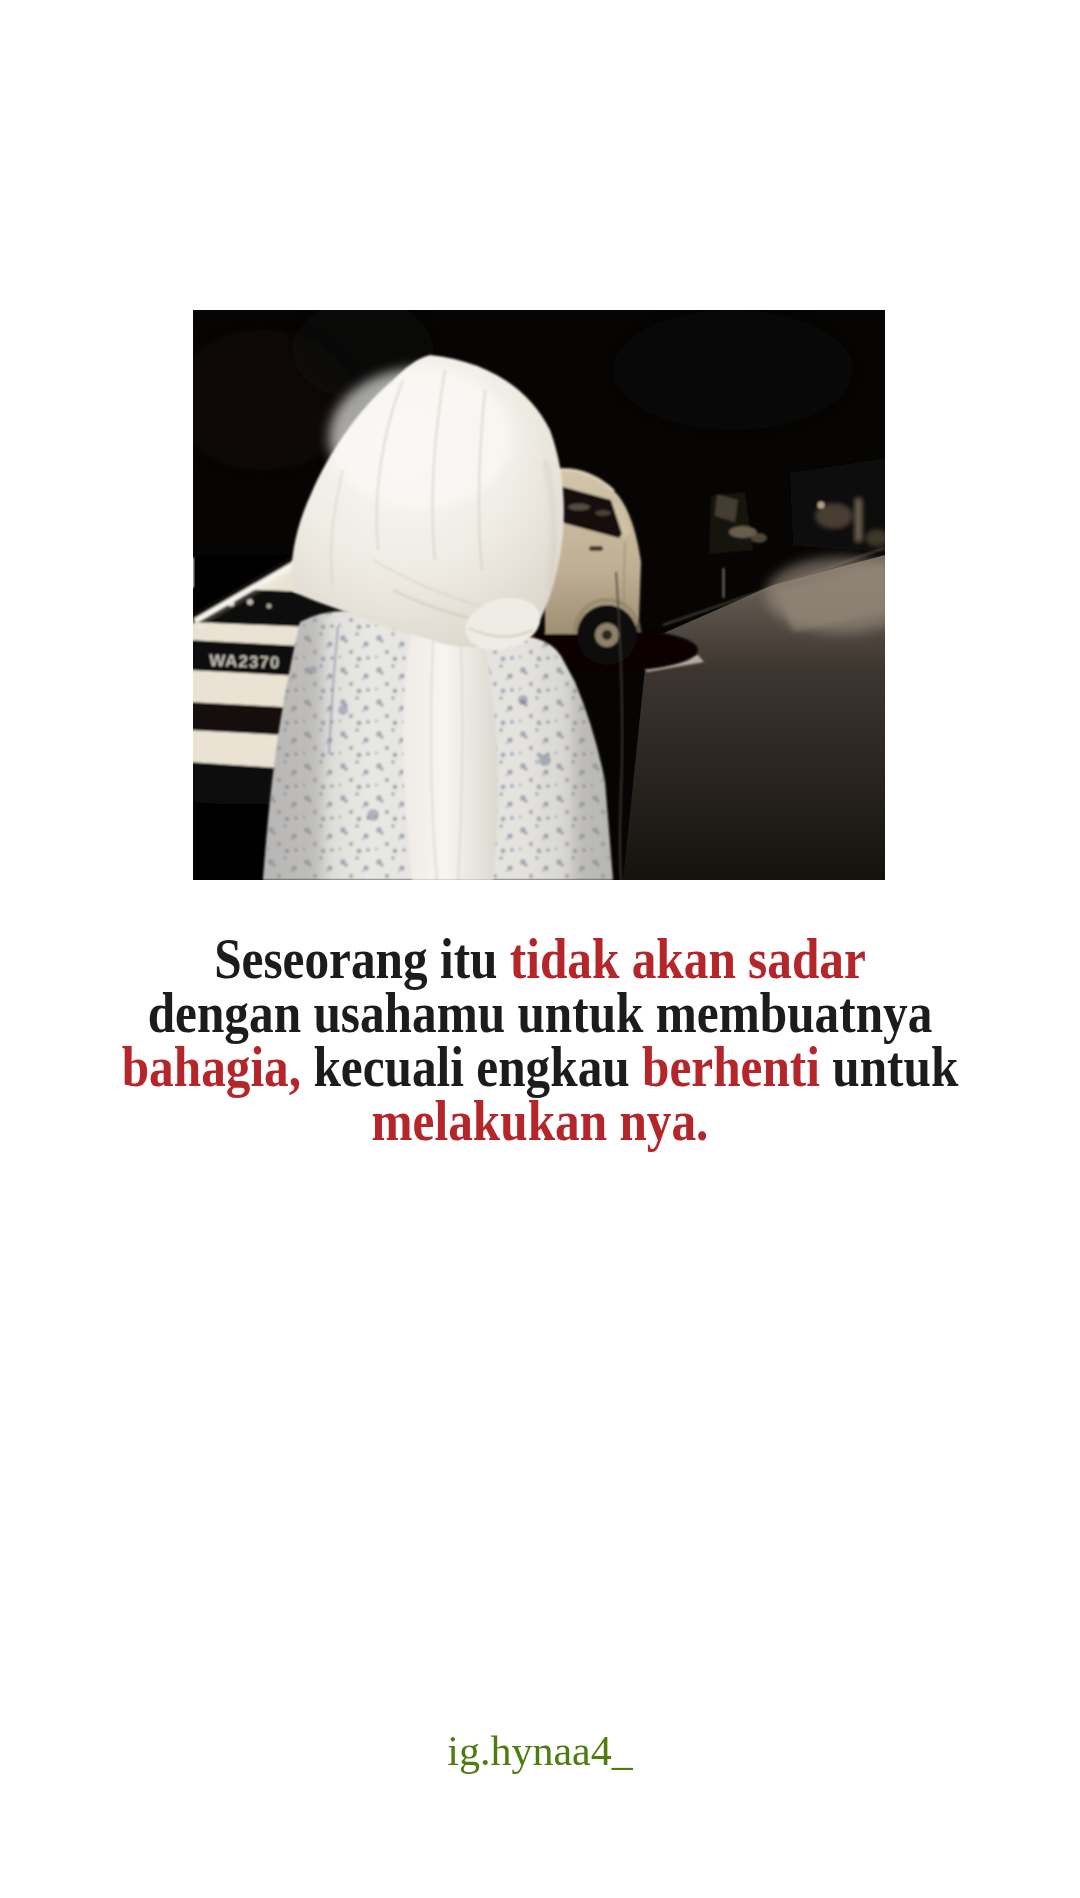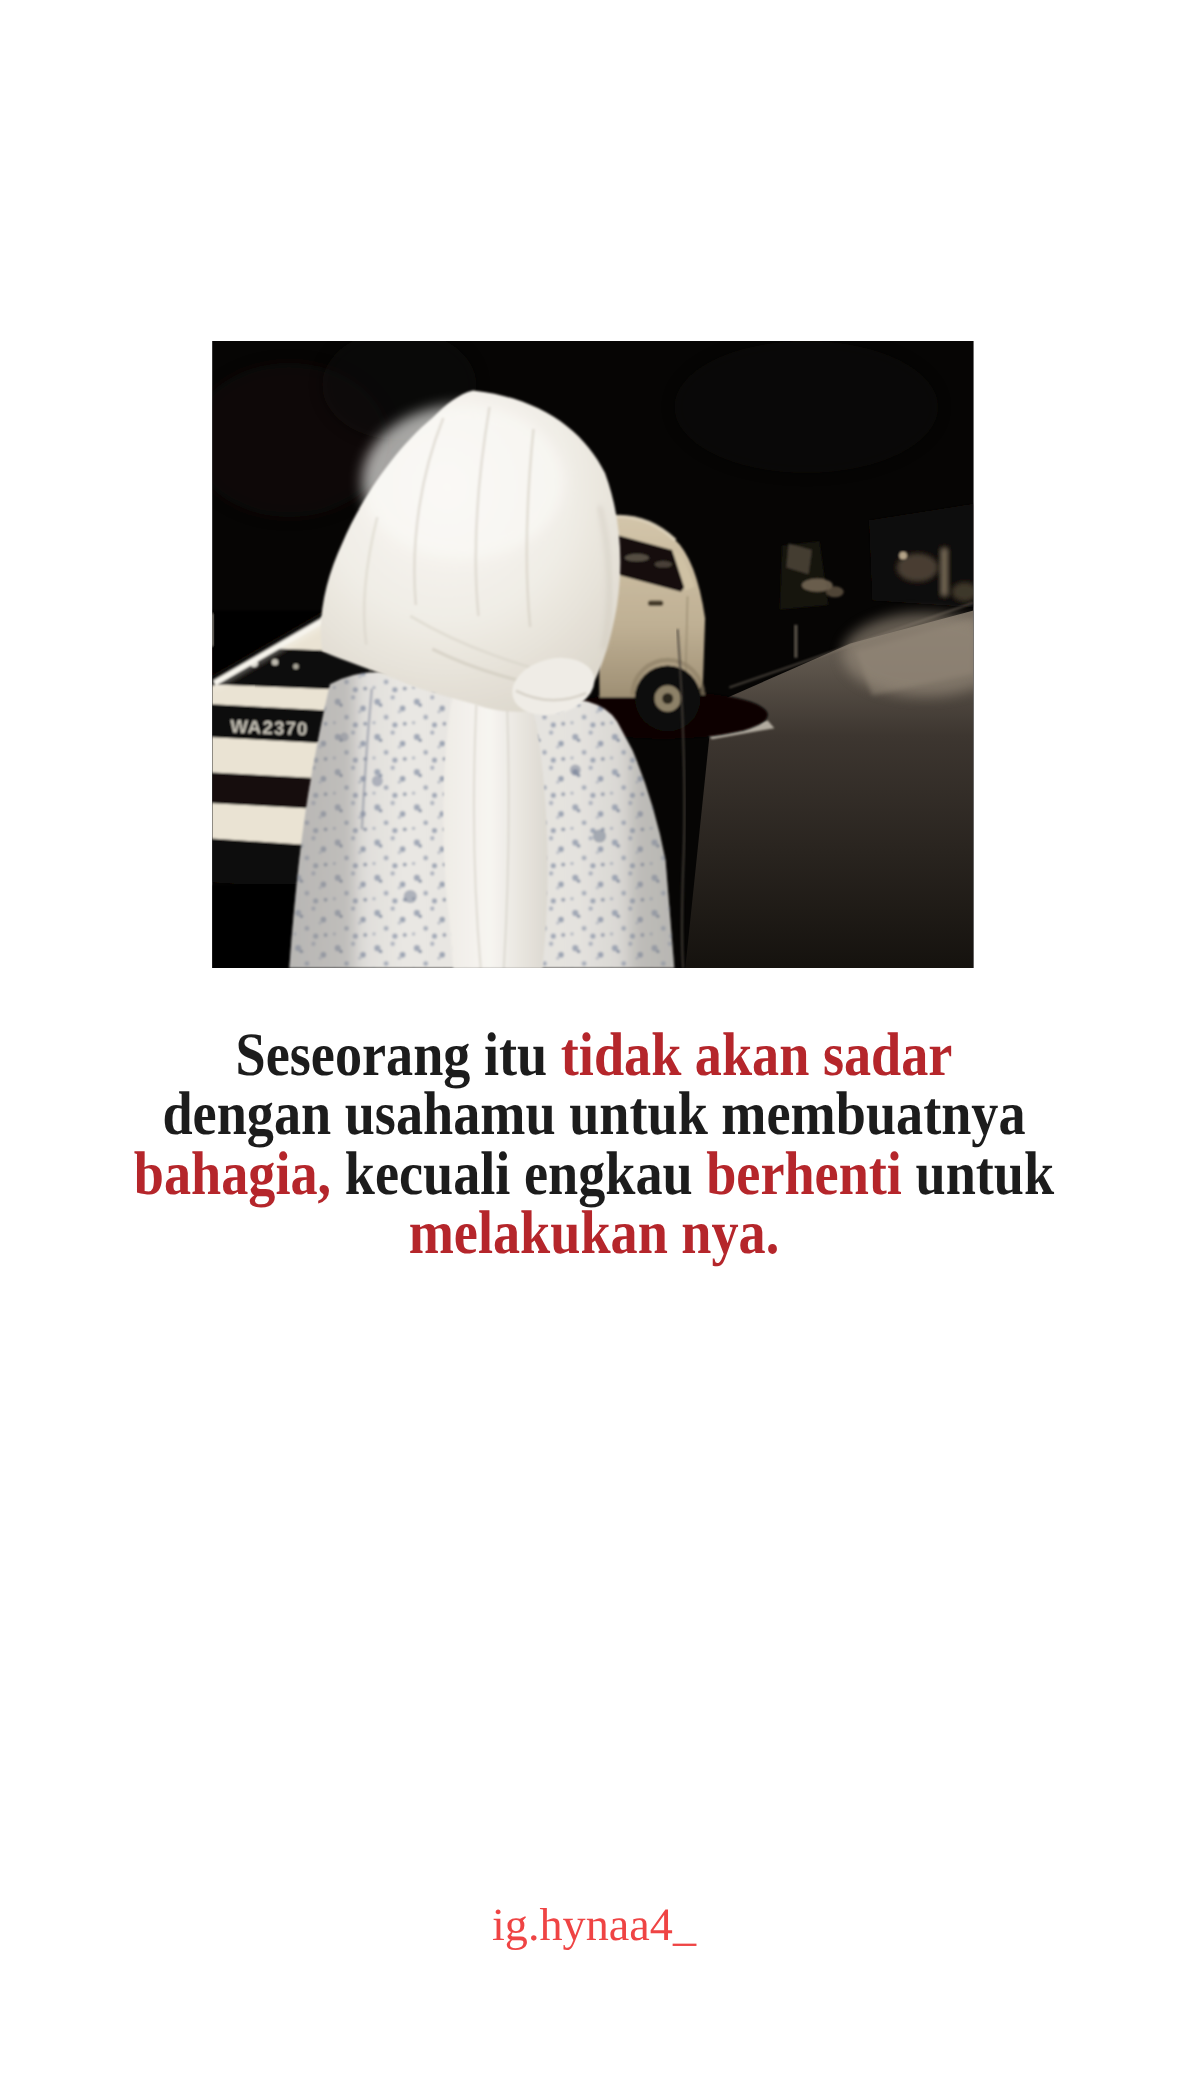--- a/index.html
+++ b/index.html
@@ -26,21 +26,21 @@
     transform:scaleX(0.88);
     transform-origin:50% 0;
   }
   .quote-line{white-space:pre;}
   .footer{
     position:absolute;left:0;top:1730px;width:1080px;
     text-align:center;
     font-family:"Liberation Serif", serif;
     font-weight:400;
     font-size:42px;line-height:1;
-    color:#ef4444;
+    color:#4d7c0f;
   }
 </style>
 </head>
 <body>
 
 <div class="canvas">
 
   <div class="photo">
     <svg viewBox="0 0 692 570" aria-hidden="true">
       <defs>

